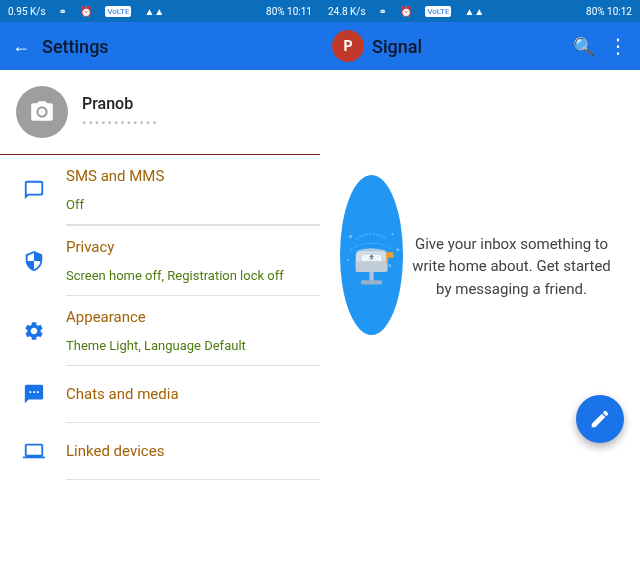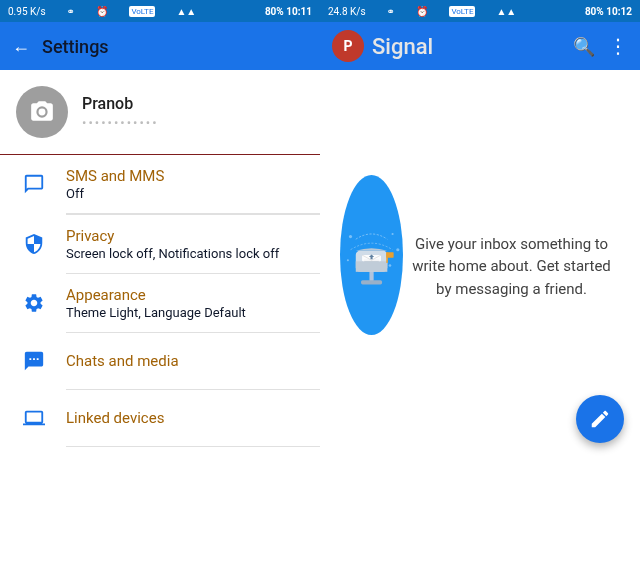--- a/index.html
+++ b/index.html
@@ -36,22 +36,22 @@
     .status-bar {
       height: 22px;
       background: #0a6ebd;
       display: flex;
       align-items: center;
       justify-content: space-between;
       padding: 0 8px;
       font-size: 10px;
       color: #fff;
     }
-    .status-bar-left { display: flex; align-items: flex-start; gap: 21px; }
-    .status-bar-right { display: flex; align-items: flex-start; gap: 3px; font-weight: bold; }
+    .status-bar-left { display: flex; align-items: flex-start; gap: 13px; }
+    .status-bar-right { display: flex; align-items: flex-start; gap: 3px; }
 
     
     .top-bar {
       height: 48px;
       background: #1a73e8;
       display: flex;
       align-items: center;
       padding: 0 12px;
       gap: 12px;
     }
@@ -82,22 +82,22 @@
       border-radius: 50%;
       background: #c0392b;
       display: flex;
       align-items: center;
       justify-content: center;
       color: #fff;
       font-size: 14px;
       font-weight: bold;
     }
     .right-top-bar-title {
-      font-size: 22px;
-      color: #e5e5e5;
+      font-size: 18px;
+      color: #0f172a;
       font-weight: 500;
       flex: 1;
     }
     .right-top-bar-icons {
       display: flex;
       gap: 12px;
       align-items: center;
     }
 
     
@@ -153,22 +153,22 @@
     }
     .settings-icon svg { width: 22px; height: 22px; fill: #1a73e8; }
     .settings-text { flex: 1; }
     .settings-label {
       font-size: 15px;
       color: #a16207;
       font-weight: 400;
     }
     .settings-sublabel {
       font-size: 13px;
-      color: #0f172a;
-      margin-top: 1px;
+      color: #4d7c0f;
+      margin-top: 12px;
     }
 
     
     .empty-state {
       flex: 1;
       display: flex;
       flex-direction: row;
       align-items: center;
       justify-content: center;
       padding: 20px;
@@ -275,21 +275,21 @@
     <div class="divider"></div>
 
     <div class="settings-item">
       <div class="settings-icon">
         <svg viewBox="0 0 24 24">
             <path d="M12 1L3 5v6c0 5.55 3.84 10.74 9 12 5.16-1.26 9-6.45 9-12V5l-9-4zm0 10.99h7c-.53 4.12-3.28 7.79-7 8.94V12H5V6.3l7-3.11v8.8z"></path>
           </svg>
       </div>
       <div class="settings-text">
         <div class="settings-label">Privacy</div>
-        <div class="settings-sublabel">Screen lock off, Notifications lock off</div>
+        <div class="settings-sublabel">Screen home off, Registration lock off</div>
       </div>
     </div>
     <div class="divider"></div>
 
     <div class="settings-item">
       <div class="settings-icon">
         <svg viewBox="0 0 24 24">
             <path d="M19.14 12.94c.04-.3.06-.61.06-.94 0-.32-.02-.64-.07-.94l2.03-1.58c.18-.14.23-.41.12-.61l-1.92-3.32c-.12-.22-.37-.29-.59-.22l-2.39.96c-.5-.38-1.03-.7-1.62-.94l-.36-2.54c-.04-.24-.24-.41-.48-.41h-3.84c-.24 0-.43.17-.47.41l-.36 2.54c-.59.24-1.13.57-1.62.94l-2.39-.96c-.22-.08-.47 0-.59.22L2.74 8.87c-.12.21-.08.47.12.61l2.03 1.58c-.05.3-.09.63-.09.94s.02.64.07.94l-2.03 1.58c-.18.14-.23.41-.12.61l1.92 3.32c.12.22.37.29.59.22l2.39-.96c.5.38 1.03.7 1.62.94l.36 2.54c.05.24.24.41.48.41h3.84c.24 0 .44-.17.47-.41l.36-2.54c.59-.24 1.13-.56 1.62-.94l2.39.96c.22.08.47 0 .59-.22l1.92-3.32c.12-.22.07-.47-.12-.61l-2.01-1.58zM12 15.6c-1.98 0-3.6-1.62-3.6-3.6s1.62-3.6 3.6-3.6 3.6 1.62 3.6 3.6-1.62 3.6-3.6 3.6z"></path>
           </svg>
       </div>

